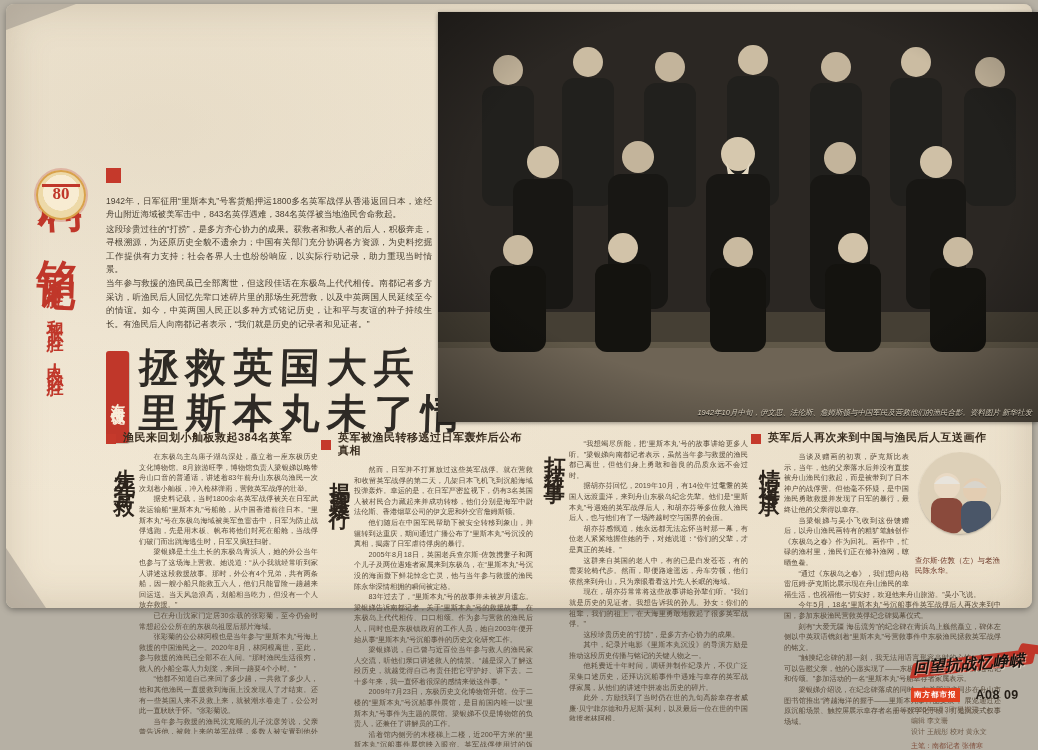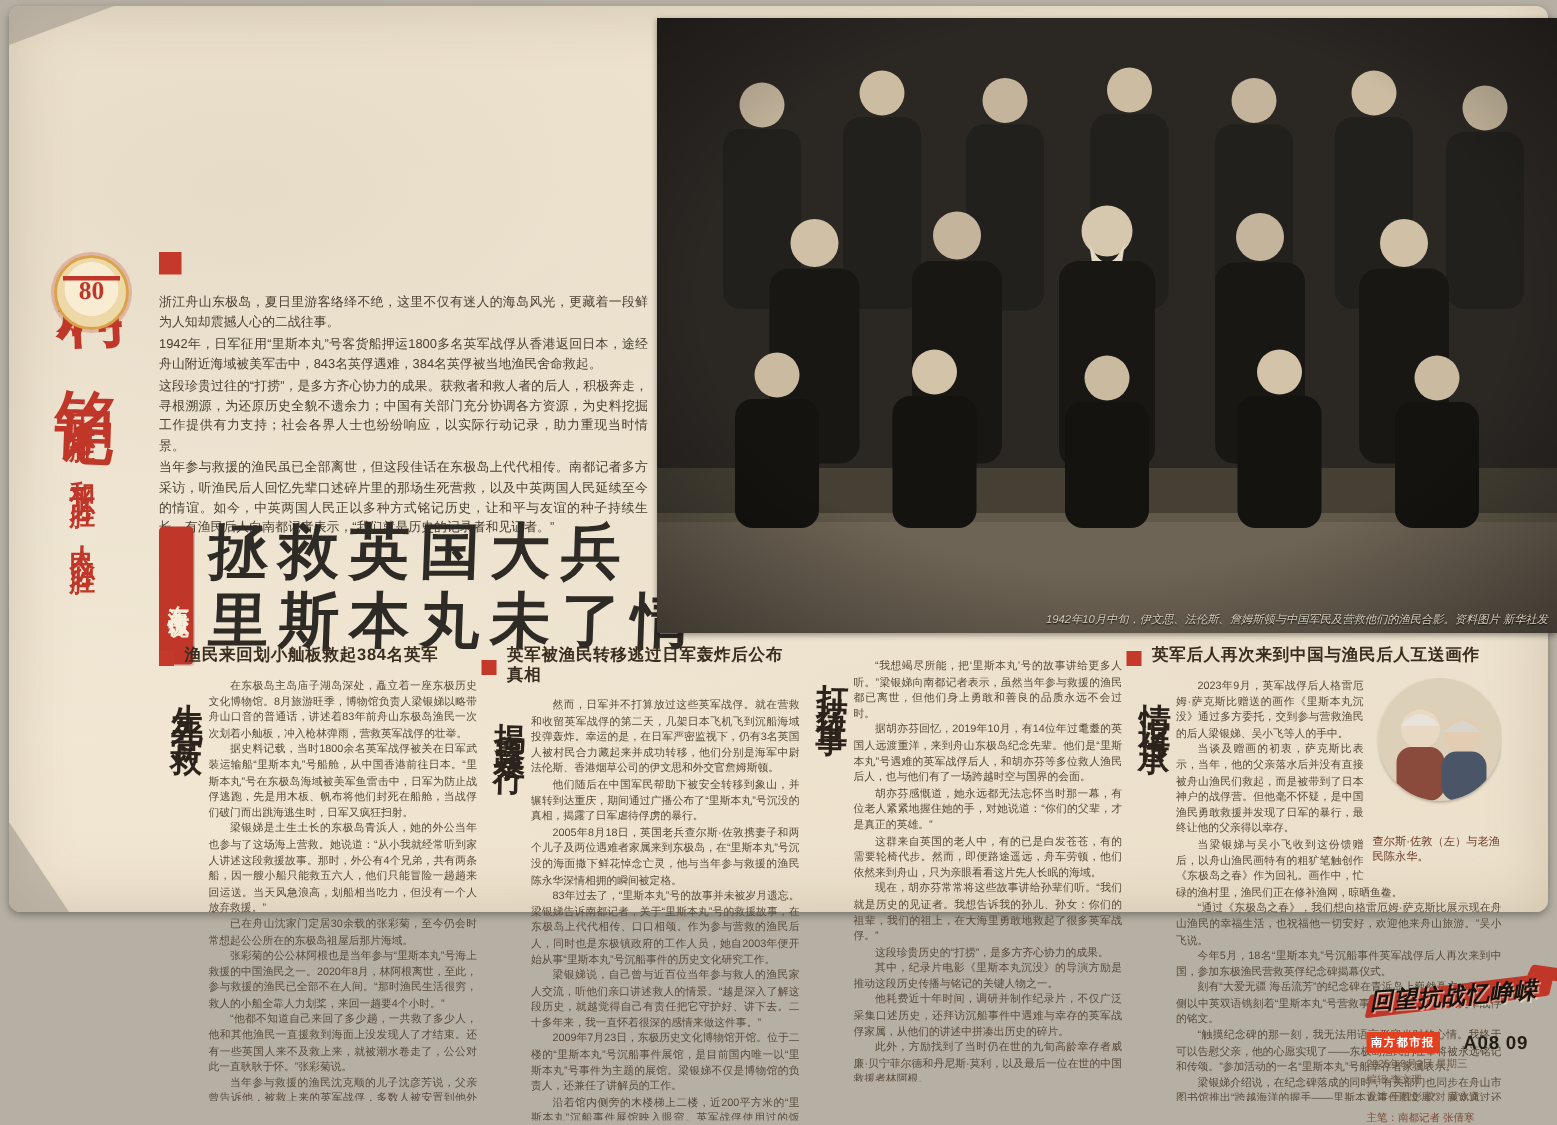--- a/index.html
+++ b/index.html
@@ -131,21 +131,20 @@
       <div class="wall"></div>
       <div class="num">80</div>
     </div>
     <div id="callig-bottom" class="callig">铭记</div>
     <div id="slogan">正义必胜 和平必胜 人民必胜</div>
   </div>
 
   <div id="intro">
     <div class="red-sq"></div>
     <div>
-        <p class="para">浙江舟山东极岛，夏日里游客络绎不绝，这里不仅有迷人的海岛风光，更藏着一段鲜为人知却震撼人心的二战往事。</p>
         <p class="para">1942年，日军征用“里斯本丸”号客货船押运1800多名英军战俘从香港返回日本，途经舟山附近海域被美军击中，843名英俘遇难，384名英俘被当地渔民舍命救起。</p>
         <p class="para">这段珍贵过往的“打捞”，是多方齐心协力的成果。获救者和救人者的后人，积极奔走，寻根溯源，为还原历史全貌不遗余力；中国有关部门充分协调各方资源，为史料挖掘工作提供有力支持；社会各界人士也纷纷响应，以实际行动记录，助力重现当时情景。</p>
         <p class="para">当年参与救援的渔民虽已全部离世，但这段佳话在东极岛上代代相传。南都记者多方采访，听渔民后人回忆先辈口述碎片里的那场生死营救，以及中英两国人民延续至今的情谊。如今，中英两国人民正以多种方式铭记历史，让和平与友谊的种子持续生长。有渔民后人向南都记者表示，“我们就是历史的记录者和见证者。”</p>
       </div>
   </div>
 
   <div id="headline">
     <div id="kicker">东海惊魂</div>
     <div id="headline-text">
       <div class="hl">拯救英国大兵</div>
@@ -284,21 +283,20 @@
               <path d="M15 32 q13 -16 26 0 z" fill="#e8e4dc"></path>
               <rect x="12" y="46" width="32" height="36" rx="10" fill="#8a4a3c"></rect>
               <circle cx="56" cy="38" r="12" fill="#e3cdb2"></circle>
               <path d="M44 36 q12 -14 24 0 z" fill="#d9d5cc"></path>
               <rect x="42" y="49" width="30" height="33" rx="10" fill="#4a5668"></rect>
             </svg>
           </div>
           <div id="inset-caption">查尔斯·佐敦（左）与老渔民陈永华。</div>
         </div>
         <div>
-            <p class="para">2023年9月，英军战俘后人格雷厄姆·萨克斯比赠送的画作《里斯本丸沉没》通过多方委托，交到参与营救渔民的后人梁银娣、吴小飞等人的手中。</p>
             <p class="para">当谈及赠画的初衷，萨克斯比表示，当年，他的父亲落水后并没有直接被舟山渔民们救起，而是被带到了日本神户的战俘营。但他毫不怀疑，是中国渔民勇敢救援并发现了日军的暴行，最终让他的父亲得以幸存。</p>
             <p class="para">当梁银娣与吴小飞收到这份馈赠后，以舟山渔民画特有的粗犷笔触创作《东极岛之春》作为回礼。画作中，忙碌的渔村里，渔民们正在修补渔网，晾晒鱼鲞。</p>
             <p class="para">“通过《东极岛之春》，我们想向格雷厄姆·萨克斯比展示现在舟山渔民的幸福生活，也祝福他一切安好，欢迎他来舟山旅游。”吴小飞说。</p>
             <p class="para">今年5月，18名“里斯本丸”号沉船事件英军战俘后人再次来到中国，参加东极渔民营救英俘纪念碑揭幕仪式。</p>
             <p class="para">刻有“大爱无疆 海岳流芳”的纪念碑在青浜岛上巍然矗立，碑体左侧以中英双语镌刻着“里斯本丸”号营救事件中东极渔民拯救英军战俘的铭文。</p>
             <p class="para">“触摸纪念碑的那一刻，我无法用语言形容当时的心情。我终于可以告慰父亲，他的心愿实现了——东极岛渔民的壮举将被永远铭记和传颂。”参加活动的一名“里斯本丸”号船幸存者家属表示。</p>
             <p class="para">梁银娣介绍说，在纪念碑落成的同时，有关部门也同步在舟山市图书馆推出“跨越海洋的握手——里斯本丸事件图文展”。展览通过还原沉船场景、触控屏展示幸存者名册等数字化手段，打造沉浸式叙事场域。</p>
           </div>
       </div>
     </div>

